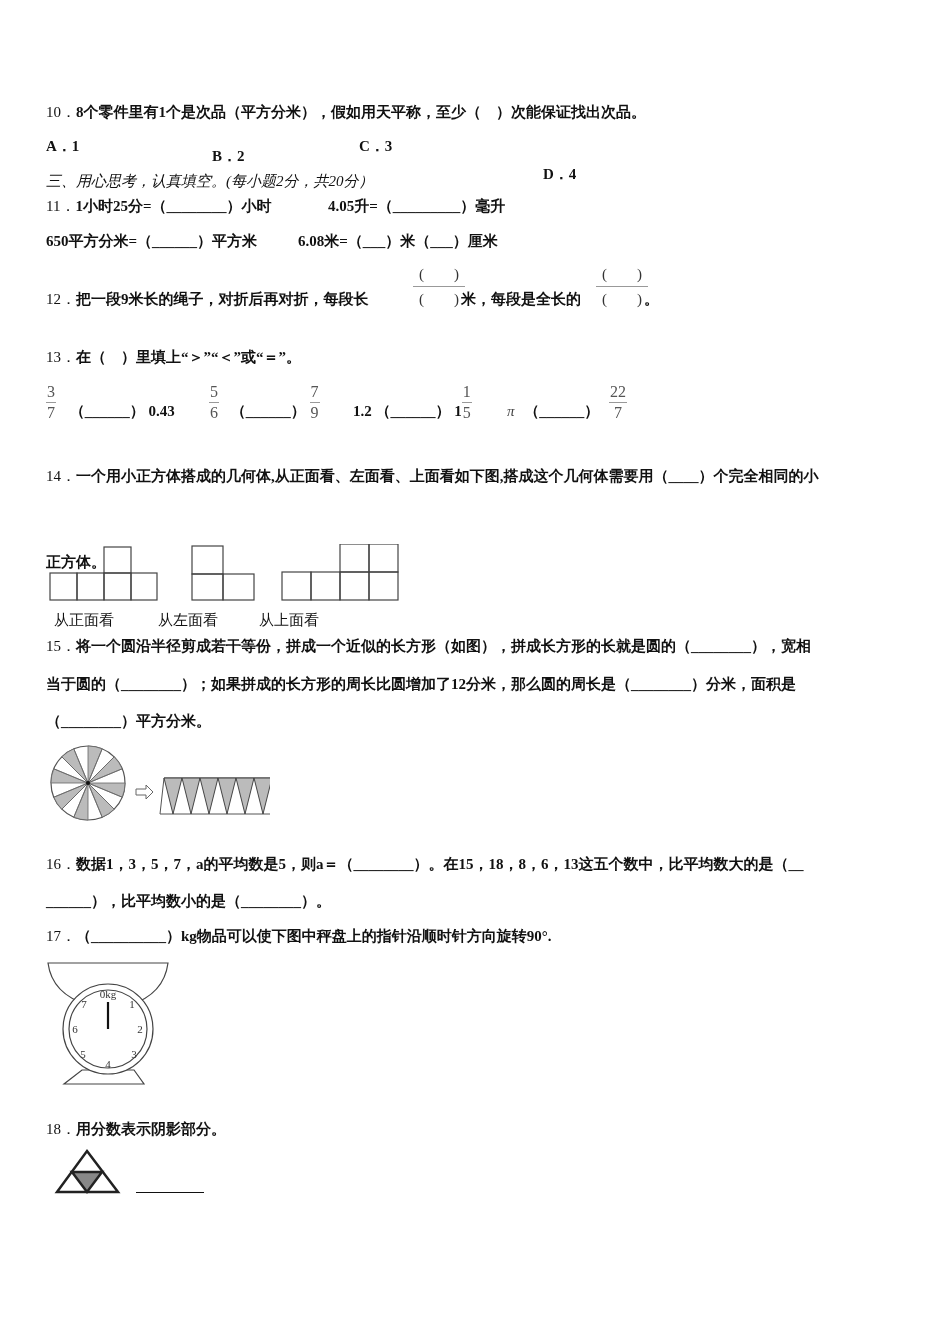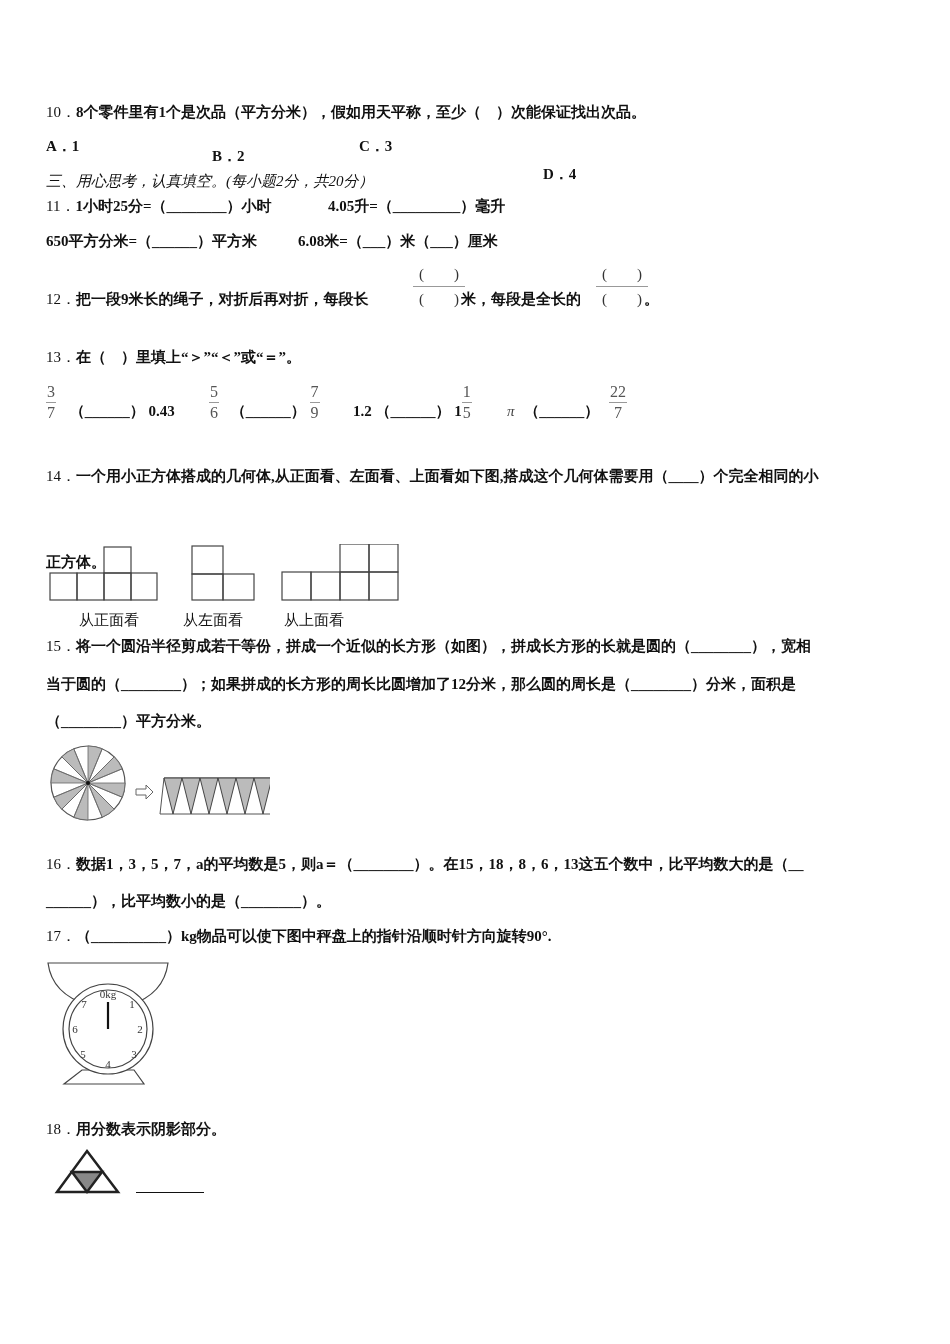--- a/index.html
+++ b/index.html
@@ -8,21 +8,21 @@
   .line { position:absolute; left:46px; font-size:15px; font-weight:bold; white-space:nowrap; line-height:20px; }
   .qn { font-weight:normal; }
   .opt { position:absolute; font-size:15px; font-weight:bold; }
   .sec { font-weight:normal;font-style:italic; }
   .frac { display:inline-block; vertical-align:middle; text-align:center; font-weight:normal; color:#555; font-size:16px; line-height:20px; }
   .frac .num { display:block; border-bottom:1px solid #999; padding:0 1px; }
   .frac .den { display:block; }
   .pfrac { position:absolute; text-align:center; font-weight:normal; color:#333; font-size:15px; line-height:20px; }
   .pfrac .num { display:block; border-bottom:1px solid #999; padding:0 6px 2px; }
   .pfrac .den { display:block; padding-top:2px; }
-  .cap { position:absolute; font-size:15px; font-weight:normal;margin-left:25px; }
+  .cap { position:absolute; font-size:15px; font-weight:normal; }
   svg { position:absolute; }
   .blank18 { position:absolute; left:136px; top:1192px; width:68px; border-bottom:1.5px solid #111; }
 </style>
 </head>
 <body>
 
 <div class="line" style="top:102px;">
   <span class="qn">10．</span><span>8个零件里有1个是次品（平方分米），假如用天平称，至少（　）次能保证找出次品。</span>
 </div>
 <div class="opt" style="left:46px;top:137px;text-align:right;">A．1</div>

